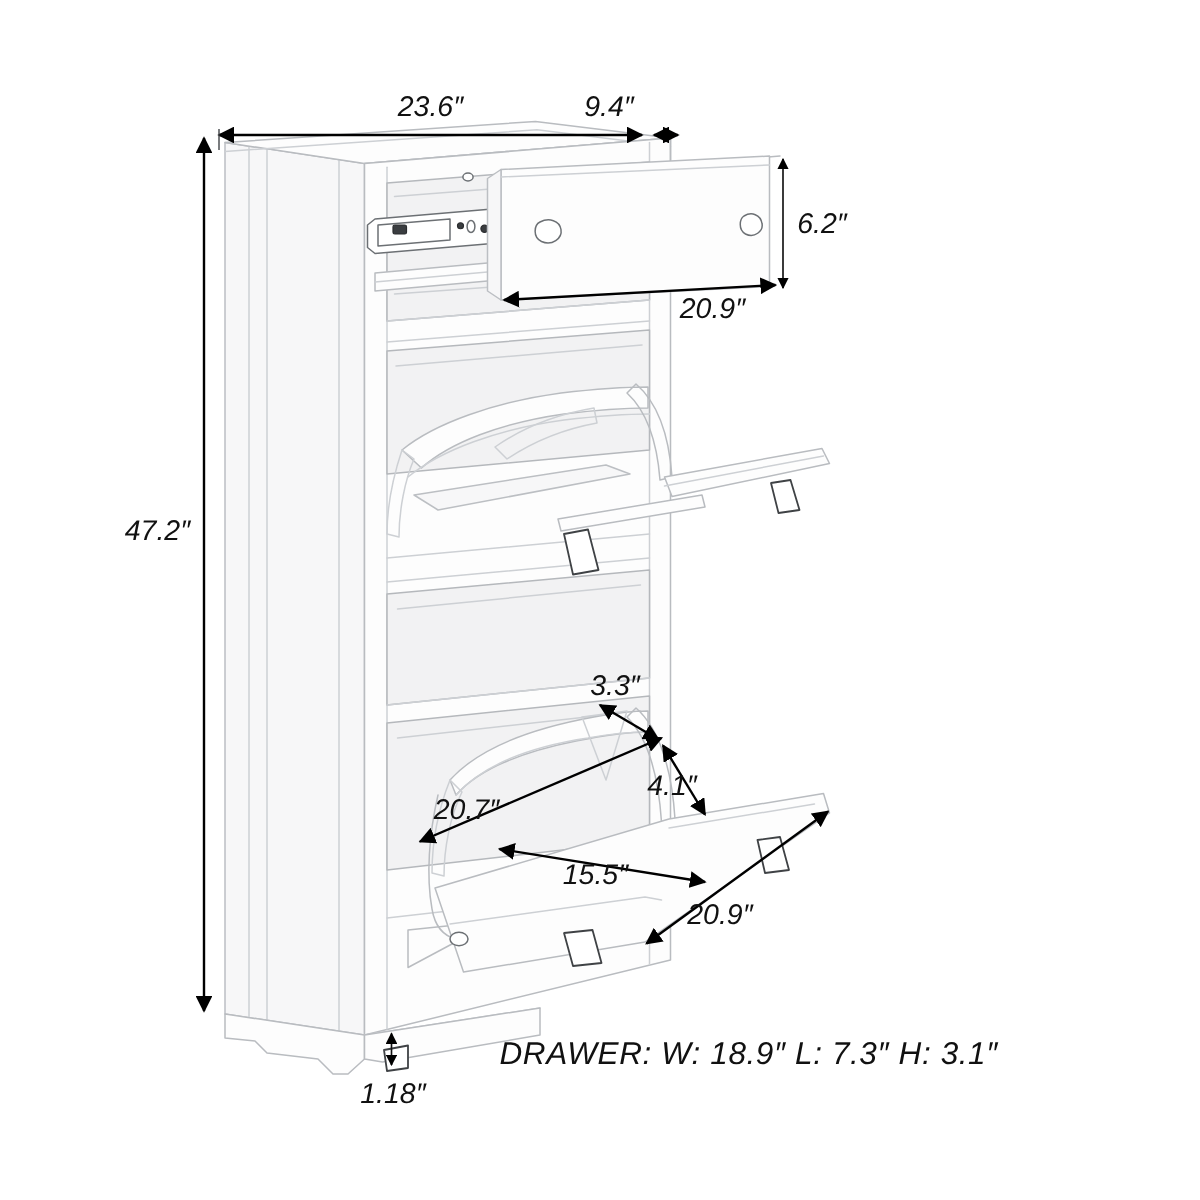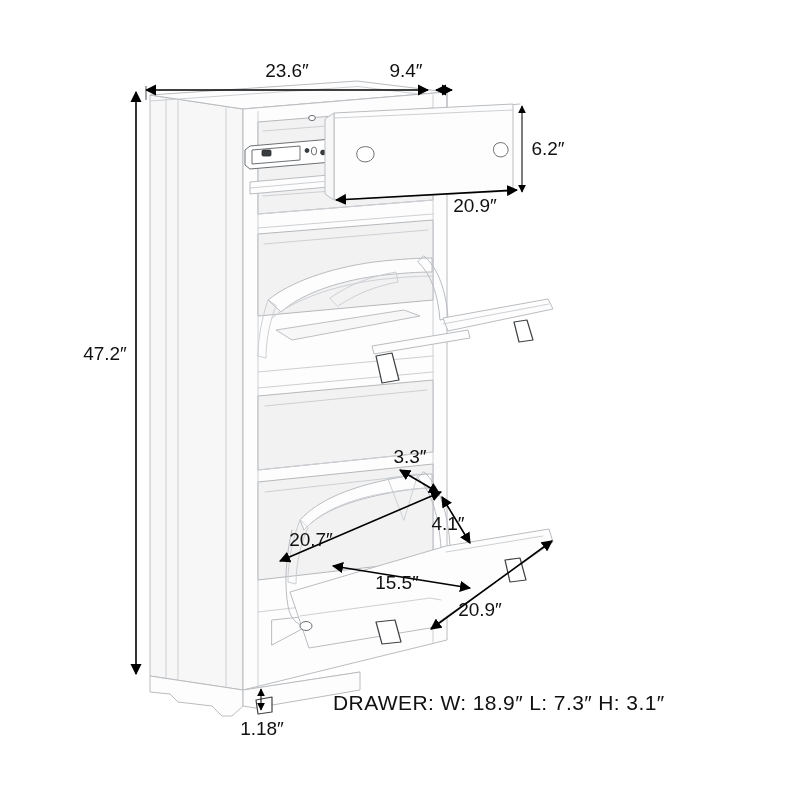--- a/index.html
+++ b/index.html
@@ -14,20 +14,21 @@
     font-family: "Liberation Sans", sans-serif;
     overflow: hidden;
     position: relative;
   }
   #drawing-root {
     position: absolute;
     top: 0;
     left: 0;
     width: 800px;
     height: 800px;
+    font-style: italic;
   }
   svg#tech-drawing {
     display: block;
     width: 800px;
     height: 800px;
   }
   .dim-text {
     font-family: "Liberation Sans", sans-serif;
     font-size: 19px;
     fill: #111111;

